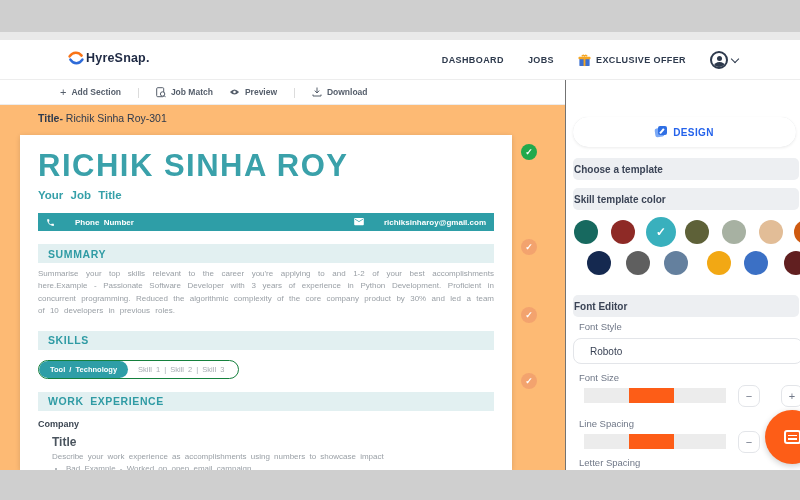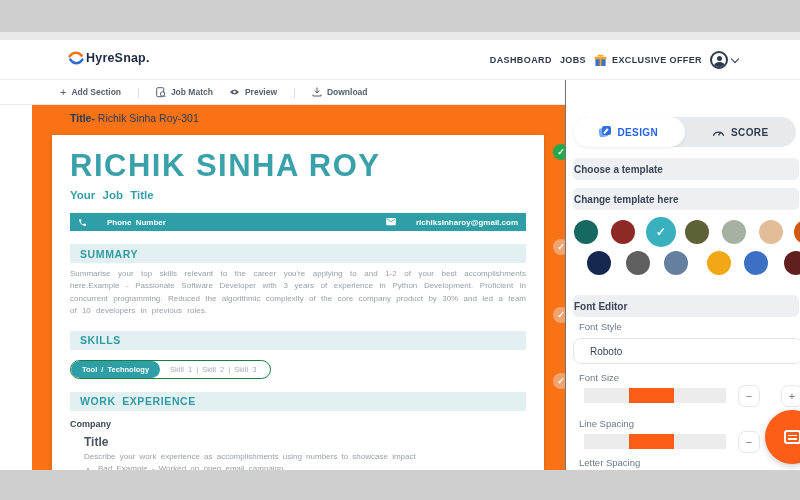--- a/index.html
+++ b/index.html
@@ -6,37 +6,37 @@
   html,body { width:800px; height:500px; }
   body { font-family:"Liberation Sans", sans-serif; }
   .screen { position:relative; width:800px; height:500px; background:#cfcfcf; overflow:hidden; }
   .chrome-strip2 { position:absolute; left:0; top:32px; width:800px; height:8px; background:#e9e9e9; }
   .app { position:absolute; left:0; top:40px; width:800px; height:430px; background:#fff; }
 
   
   .header { position:absolute; left:0; top:40px; width:800px; height:40px; background:#fff; border-bottom:1px solid #ededed; }
   .logo { position:absolute; left:66px; top:10px; display:flex; align-items:center; }
   .logo-text { font-size:12.5px; font-weight:800; color:#1f2a44; letter-spacing:.2px; }
-  .nav { position:absolute; right:62px; top:0; height:40px; display:flex; align-items:center; gap:8px; }
+  .nav { position:absolute; right:62px; top:0; height:40px; display:flex; align-items:center; gap:24px; }
   .nav-item { font-size:9px; font-weight:700; color:#2e3a4d; letter-spacing:.4px; cursor:pointer; }
   .nav-offer { display:flex; align-items:center; gap:5px; }
   .avatar-wrap { display:flex; align-items:center; gap:4px; }
   .avatar { width:18px; height:18px; border-radius:50%; border:2px solid #2e3a4d; position:relative; overflow:hidden; }
   .avatar .head { position:absolute; left:5px; top:3px; width:5px; height:5px; border-radius:50%; background:#2e3a4d; }
   .avatar .body { position:absolute; left:2px; top:9px; width:11px; height:8px; border-radius:50% 50% 0 0; background:#2e3a4d; }
   .chev { width:6px; height:6px; border-right:1.5px solid #2e3a4d; border-bottom:1.5px solid #2e3a4d; transform:rotate(45deg); margin-top:-3px; }
 
   
   .toolbar { position:absolute; left:0; top:80px; width:565px; height:25px; background:#fff; border-bottom:1px solid #ececec; display:flex; align-items:center; padding-left:60px; gap:16px; }
   .tb-item { display:flex; align-items:center; gap:5px; font-size:8.5px; color:#555e6b; font-weight:600; cursor:pointer; }
   .tb-sep { color:#d8d8d8; font-size:11px; }
   .tb-plus { font-size:11px; color:#555e6b; font-weight:400; }
 
   
-  .content { position:absolute; left:0; top:105px; width:565px; height:365px; background:#f97316;margin-left:32px; }
+  .content { position:absolute; left:0; top:105px; width:565px; height:365px; background:#fdba74; }
   .doc-title { position:absolute; left:38px; top:7px; font-size:10.5px; color:#2e3a4d; }
   .doc-title b { font-weight:700; }
 
   .card { position:absolute; left:20px; top:30px; width:492px; height:335px; background:#fff; box-shadow:0 1px 5px rgba(0,0,0,.14); padding:0 18px; overflow:hidden; }
   .r-name { margin-top:13px; font-size:31px; font-weight:700; color:#3aa1aa; letter-spacing:1.5px; }
   .r-job { margin-top:5px; font-size:11.5px; font-weight:700; color:#36a0a9; word-spacing:4px; }
   .contact-bar { margin-top:12px; height:18px; background:#2e9ea7; display:flex; align-items:center; justify-content:space-between; padding:0 8px; }
   .contact-item { display:flex; align-items:center; gap:20px; color:#fff; font-size:8px; font-weight:700; word-spacing:2px; }
   .band { margin-top:13px; height:19px; background:#e2f0f1; display:flex; align-items:center; padding-left:10px; font-size:10.5px; font-weight:700; color:#2f9ba4; letter-spacing:.6px; word-spacing:3px; }
   .r-para { margin-top:5px; font-size:8px; line-height:1.55; color:#9aa0a6; text-align:justify; word-spacing:3px; }
@@ -214,33 +214,24 @@
   <div class="panel">
     <div class="tabbar">
       <div class="tab active">
         <span class="design-ic">
             <span class="sq1"></span>
             <span class="sq2"></span>
             <span class="pen"></span>
           </span>
         <span>DESIGN</span>
       </div>
-      <div class="tab inactive">
-        <span>
-          <svg width="13" height="9" viewBox="0 0 14 9">
-            <path d="M1.5 8 A5.8 5.8 0 0 1 12.5 8" stroke="#2e3a4d" stroke-width="1.5" fill="none"></path>
-            <line x1="7" y1="7.5" x2="9.6" y2="4.2" stroke="#2e3a4d" stroke-width="1.4"></line>
-          </svg>
-        </span>
-        <span>SCORE</span>
-      </div>
     </div>
 
     <div class="bar" style="top:78px;">Choose a template</div>
-    <div class="bar" style="top:108px;">Change template here</div>
+    <div class="bar" style="top:108px;">Skill template color</div>
 
     <span class="swatch" style="left: 8px; top: 140px; background-color: rgb(23, 105, 95);"></span>
     <span class="swatch" style="left: 45px; top: 140px; background-color: rgb(142, 42, 38);"></span>
     <span class="swatch selected" style="left: 80px; top: 137px; background-color: rgb(57, 176, 189);">✓</span>
     <span class="swatch" style="left: 119px; top: 140px; background-color: rgb(94, 97, 56);"></span>
     <span class="swatch" style="left: 156px; top: 140px; background-color: rgb(167, 177, 162);"></span>
     <span class="swatch" style="left: 193px; top: 140px; background-color: rgb(226, 189, 151);"></span>
     <span class="swatch" style="left: 228px; top: 140px; background-color: rgb(207, 90, 16);"></span>
 
     <span class="swatch" style="left: 21px; top: 171px; background-color: rgb(21, 41, 80);"></span>

